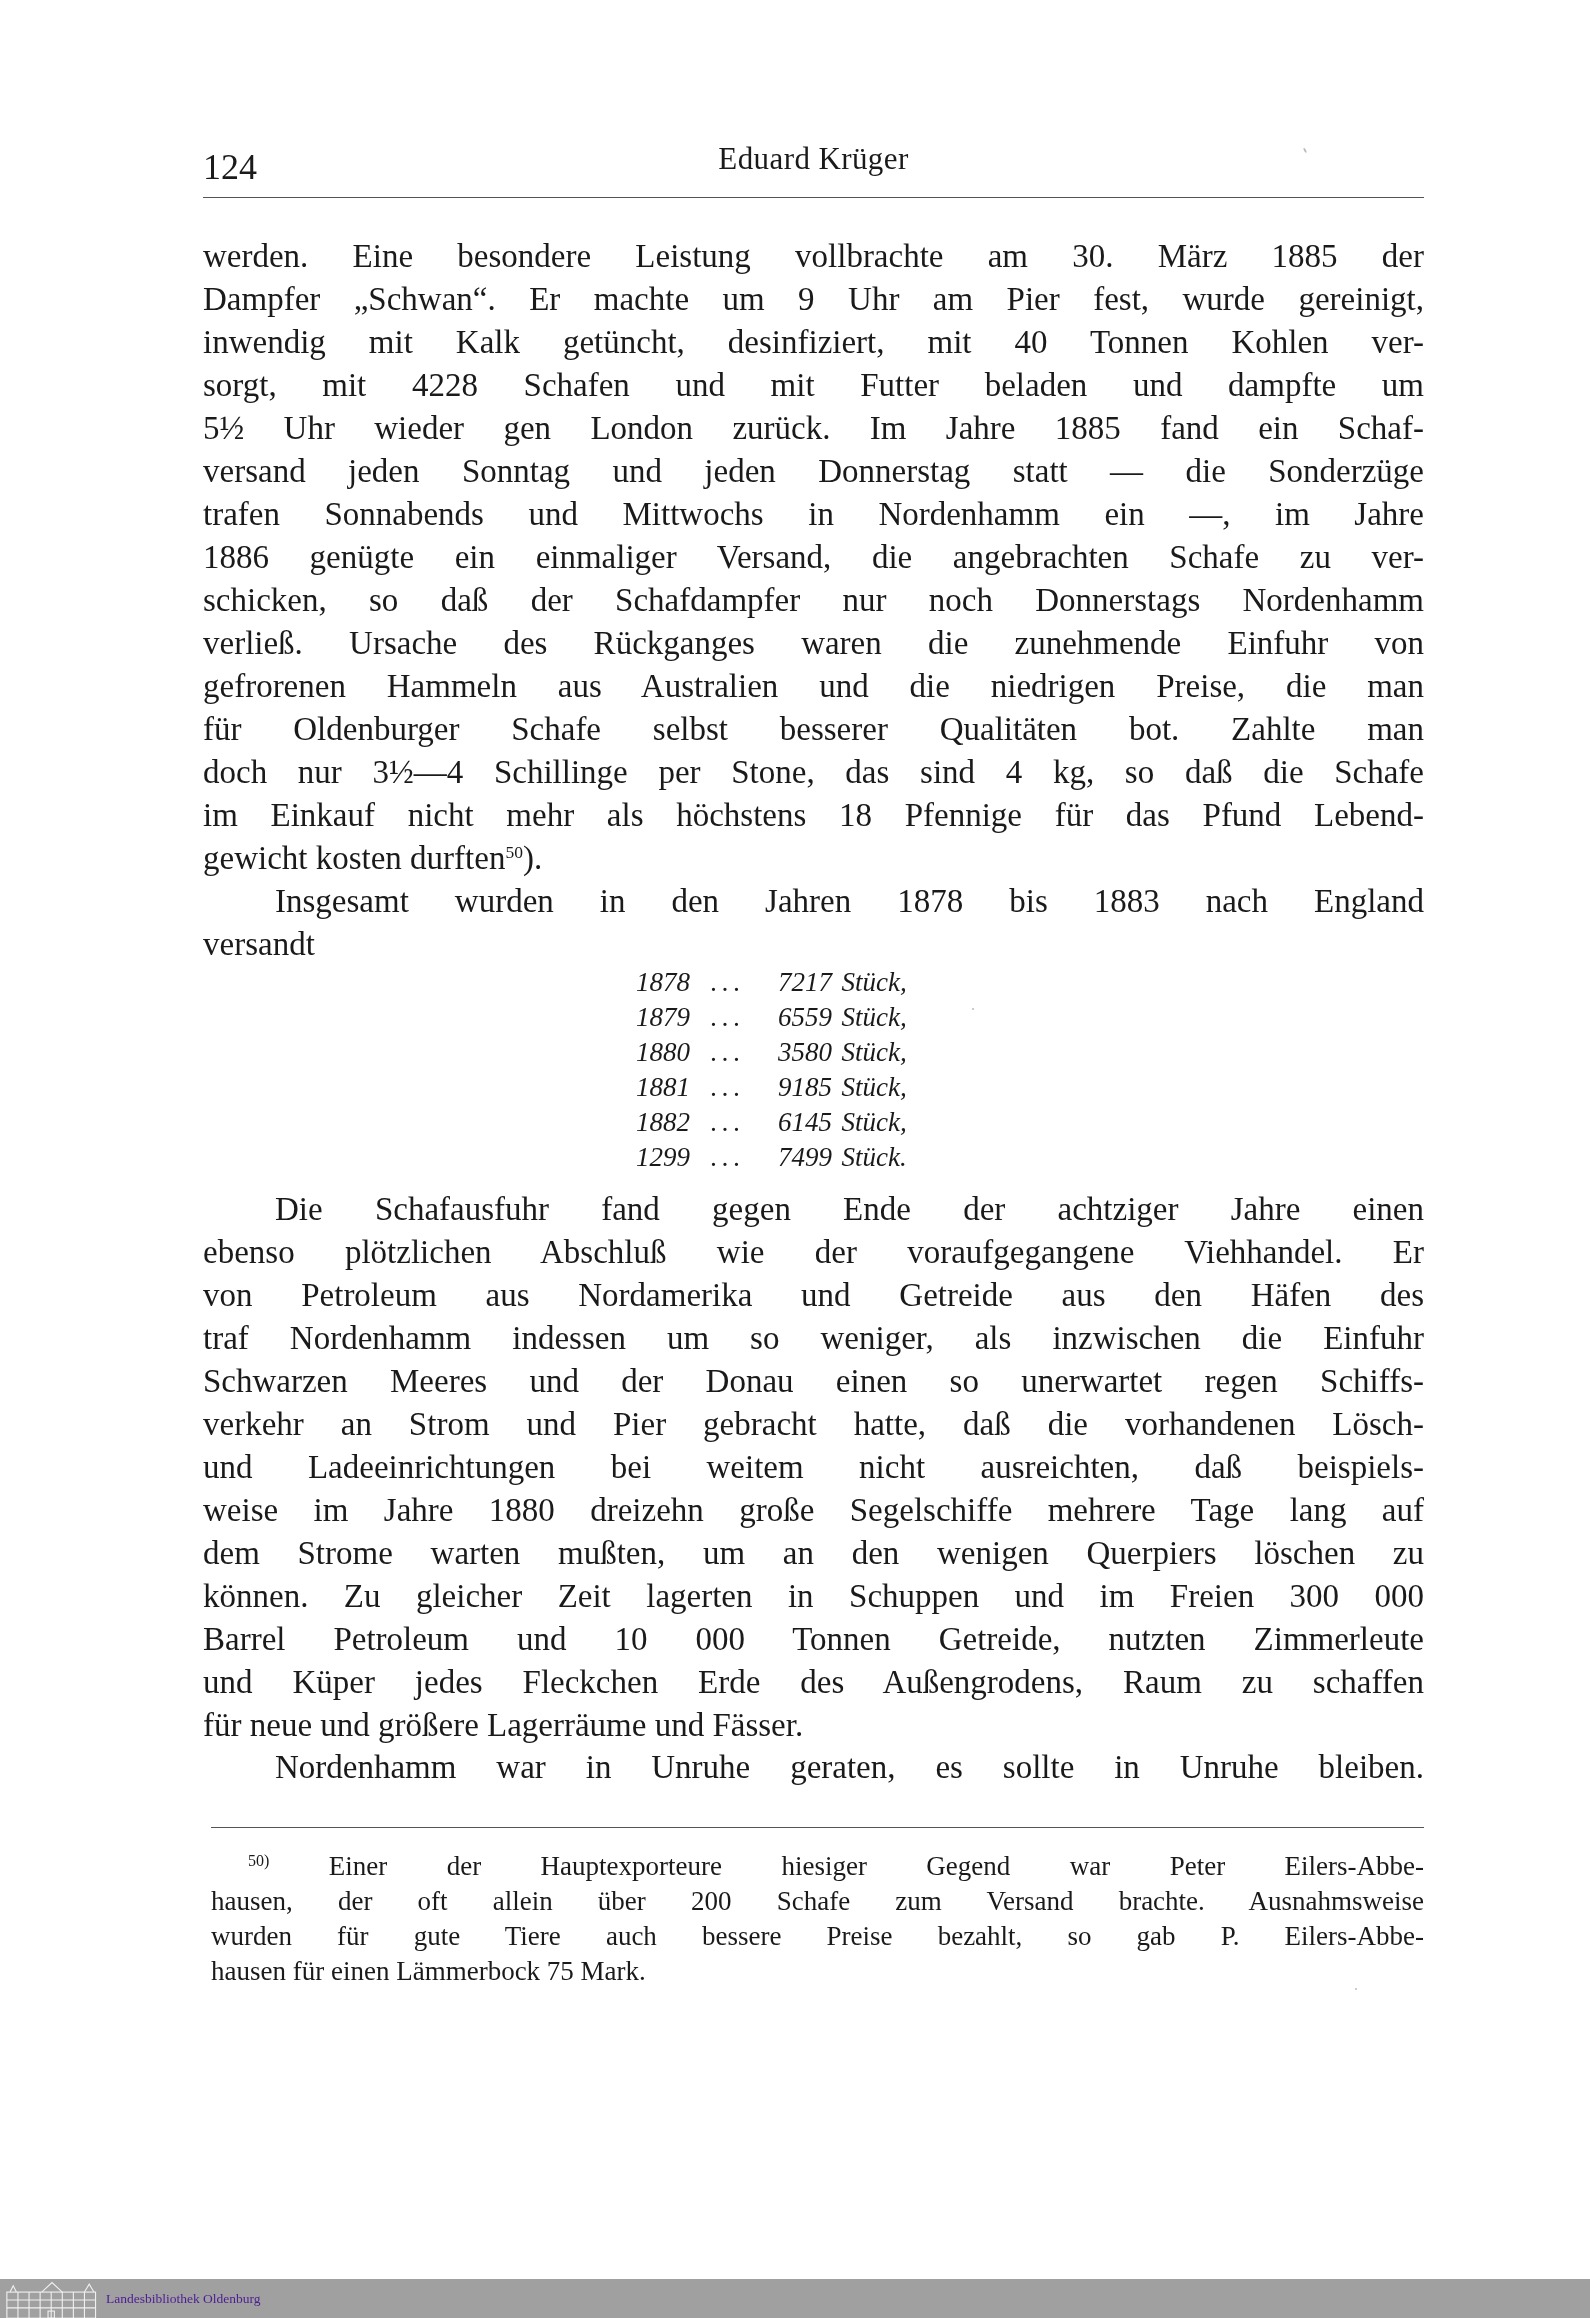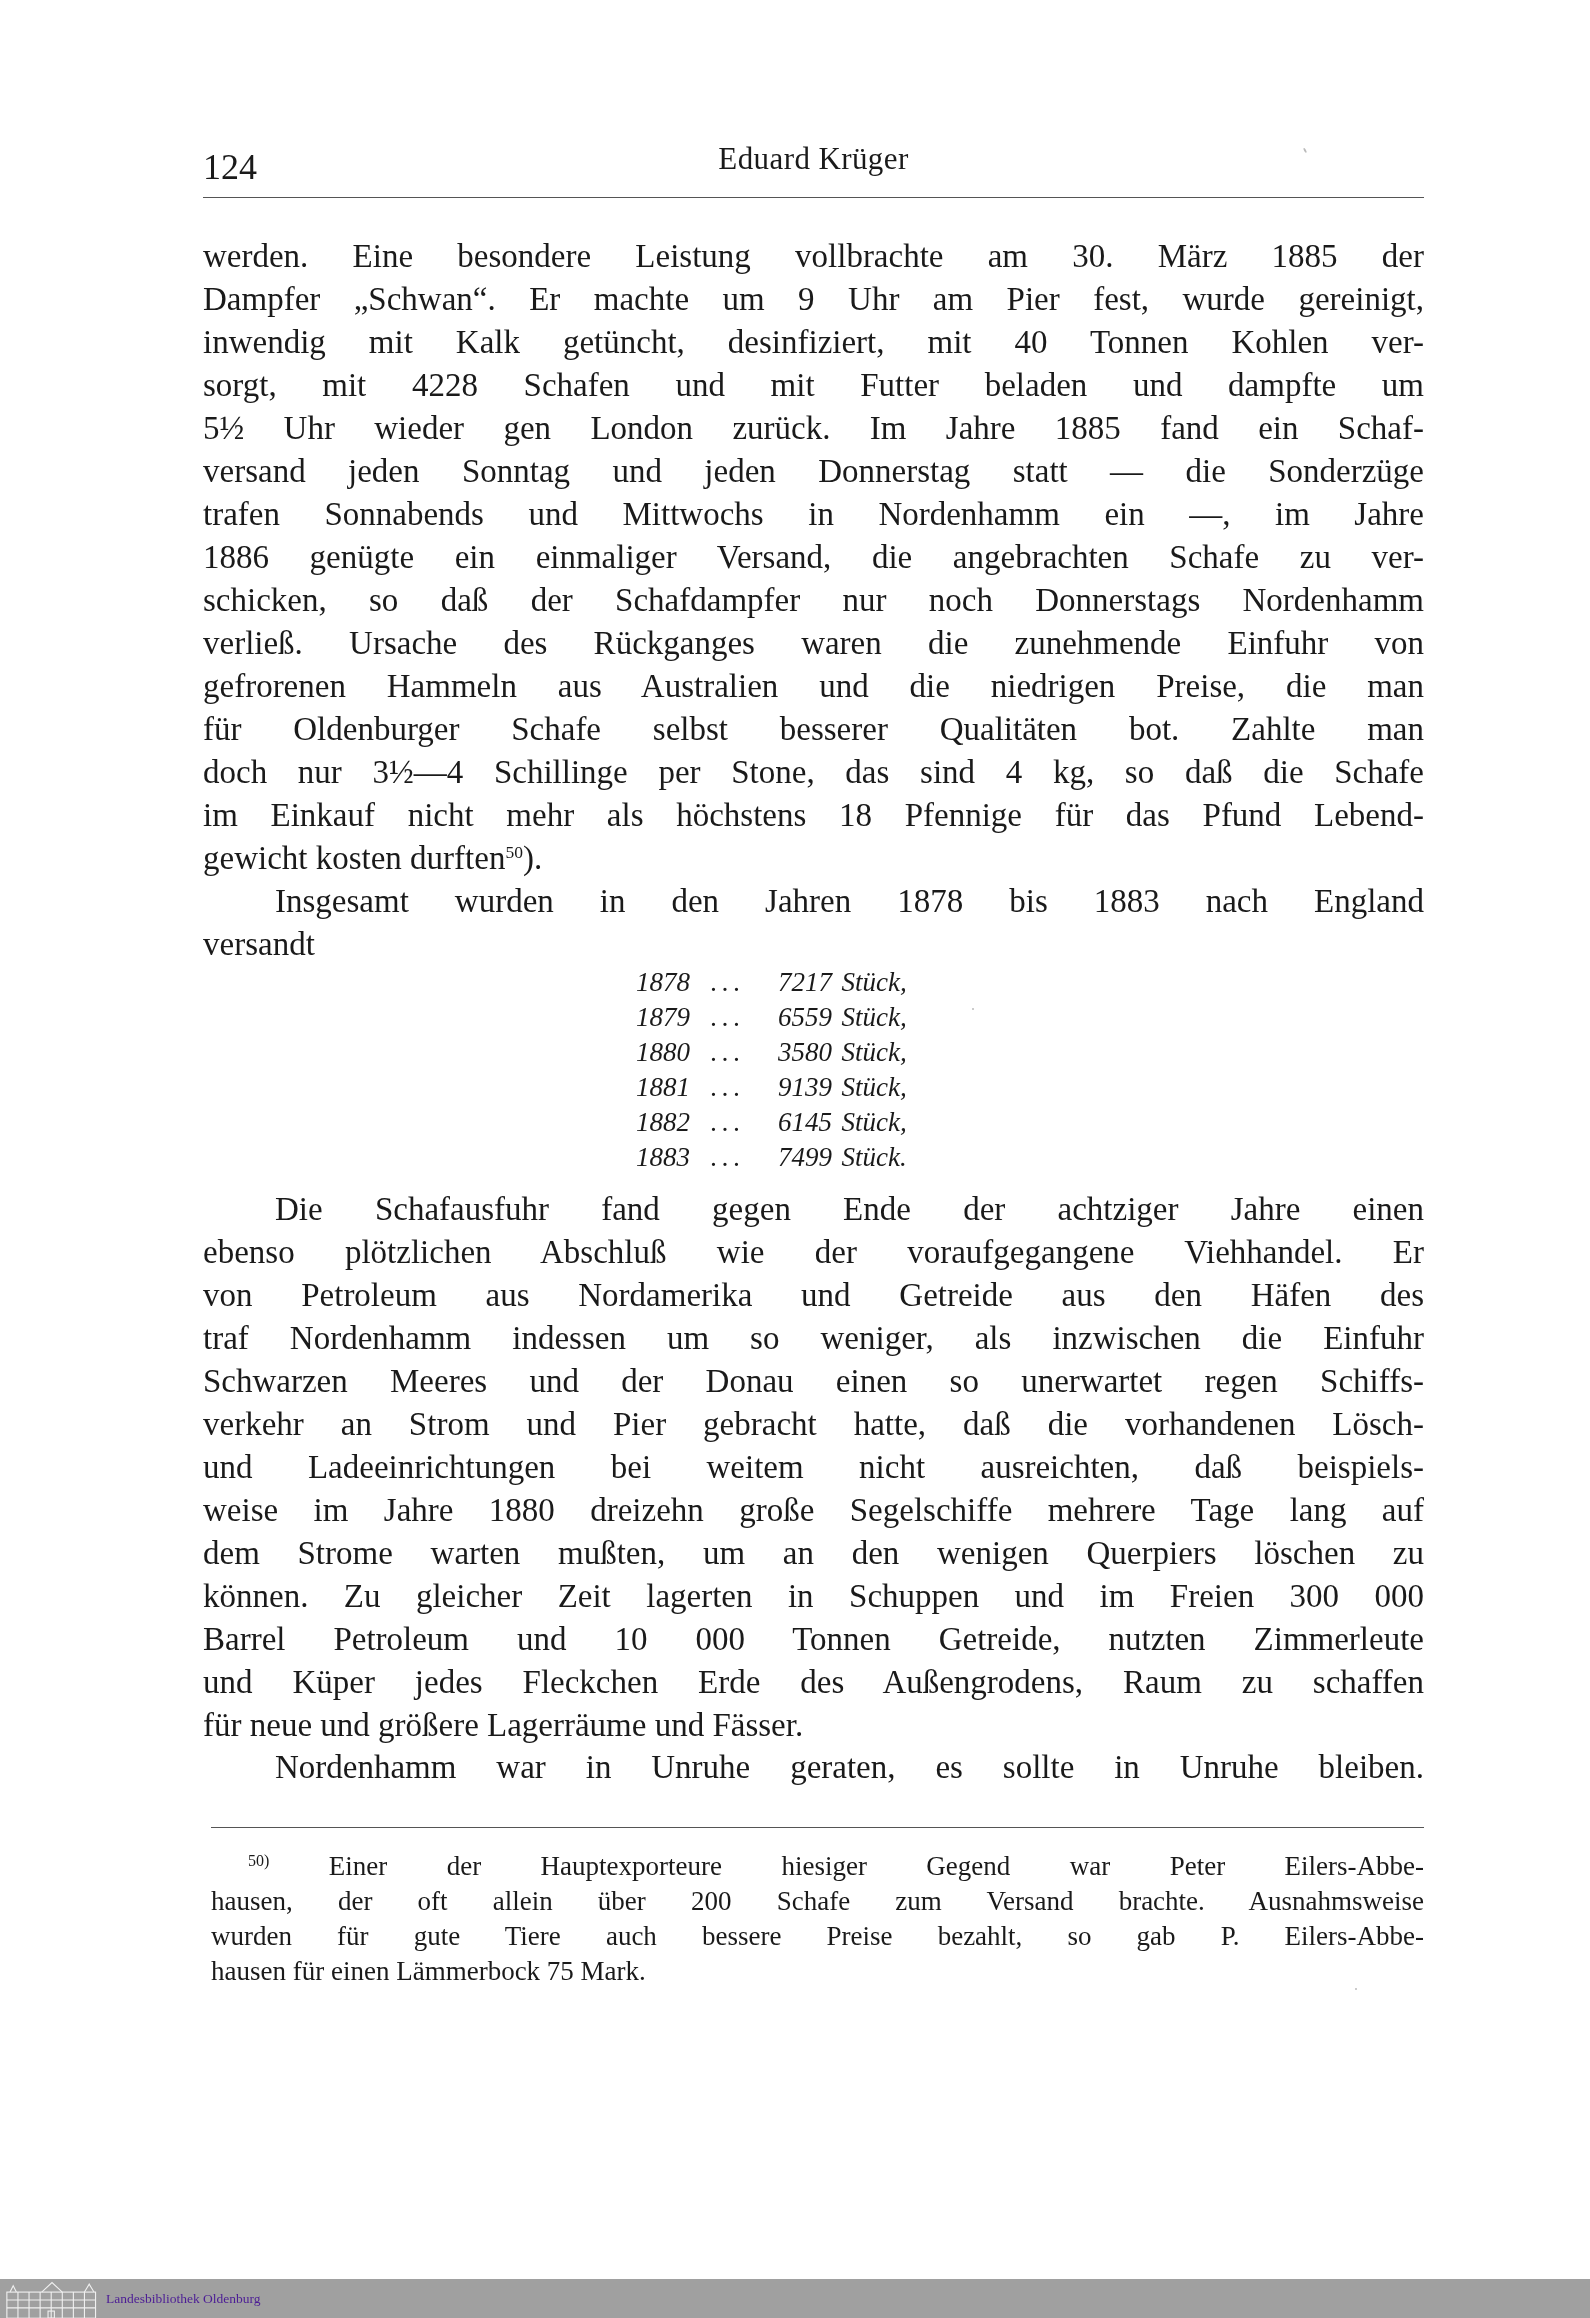--- a/index.html
+++ b/index.html
@@ -86,31 +86,31 @@
   </div>
   <div class="ship-row">
     <span class="year">1880</span>
     <span class="dots">...</span>
     <span class="count">3580</span>
     <span class="unit">Stück,</span>
   </div>
   <div class="ship-row">
     <span class="year">1881</span>
     <span class="dots">...</span>
-    <span class="count">9139</span>
+    <span class="count">9185</span>
     <span class="unit">Stück,</span>
   </div>
   <div class="ship-row">
     <span class="year">1882</span>
     <span class="dots">...</span>
     <span class="count">6145</span>
     <span class="unit">Stück,</span>
   </div>
   <div class="ship-row">
-    <span class="year">1883</span>
+    <span class="year">1299</span>
     <span class="dots">...</span>
     <span class="count">7499</span>
     <span class="unit">Stück.</span>
   </div>
 </div>
 
 <div class="body-text" style="top: 1188px;">
   <p class="para">
     <span class="line indent">Die Schafausfuhr fand gegen Ende der achtziger Jahre einen</span>
     <span class="line">ebenso plötzlichen Abschluß wie der voraufgegangene Viehhandel. Er</span>

